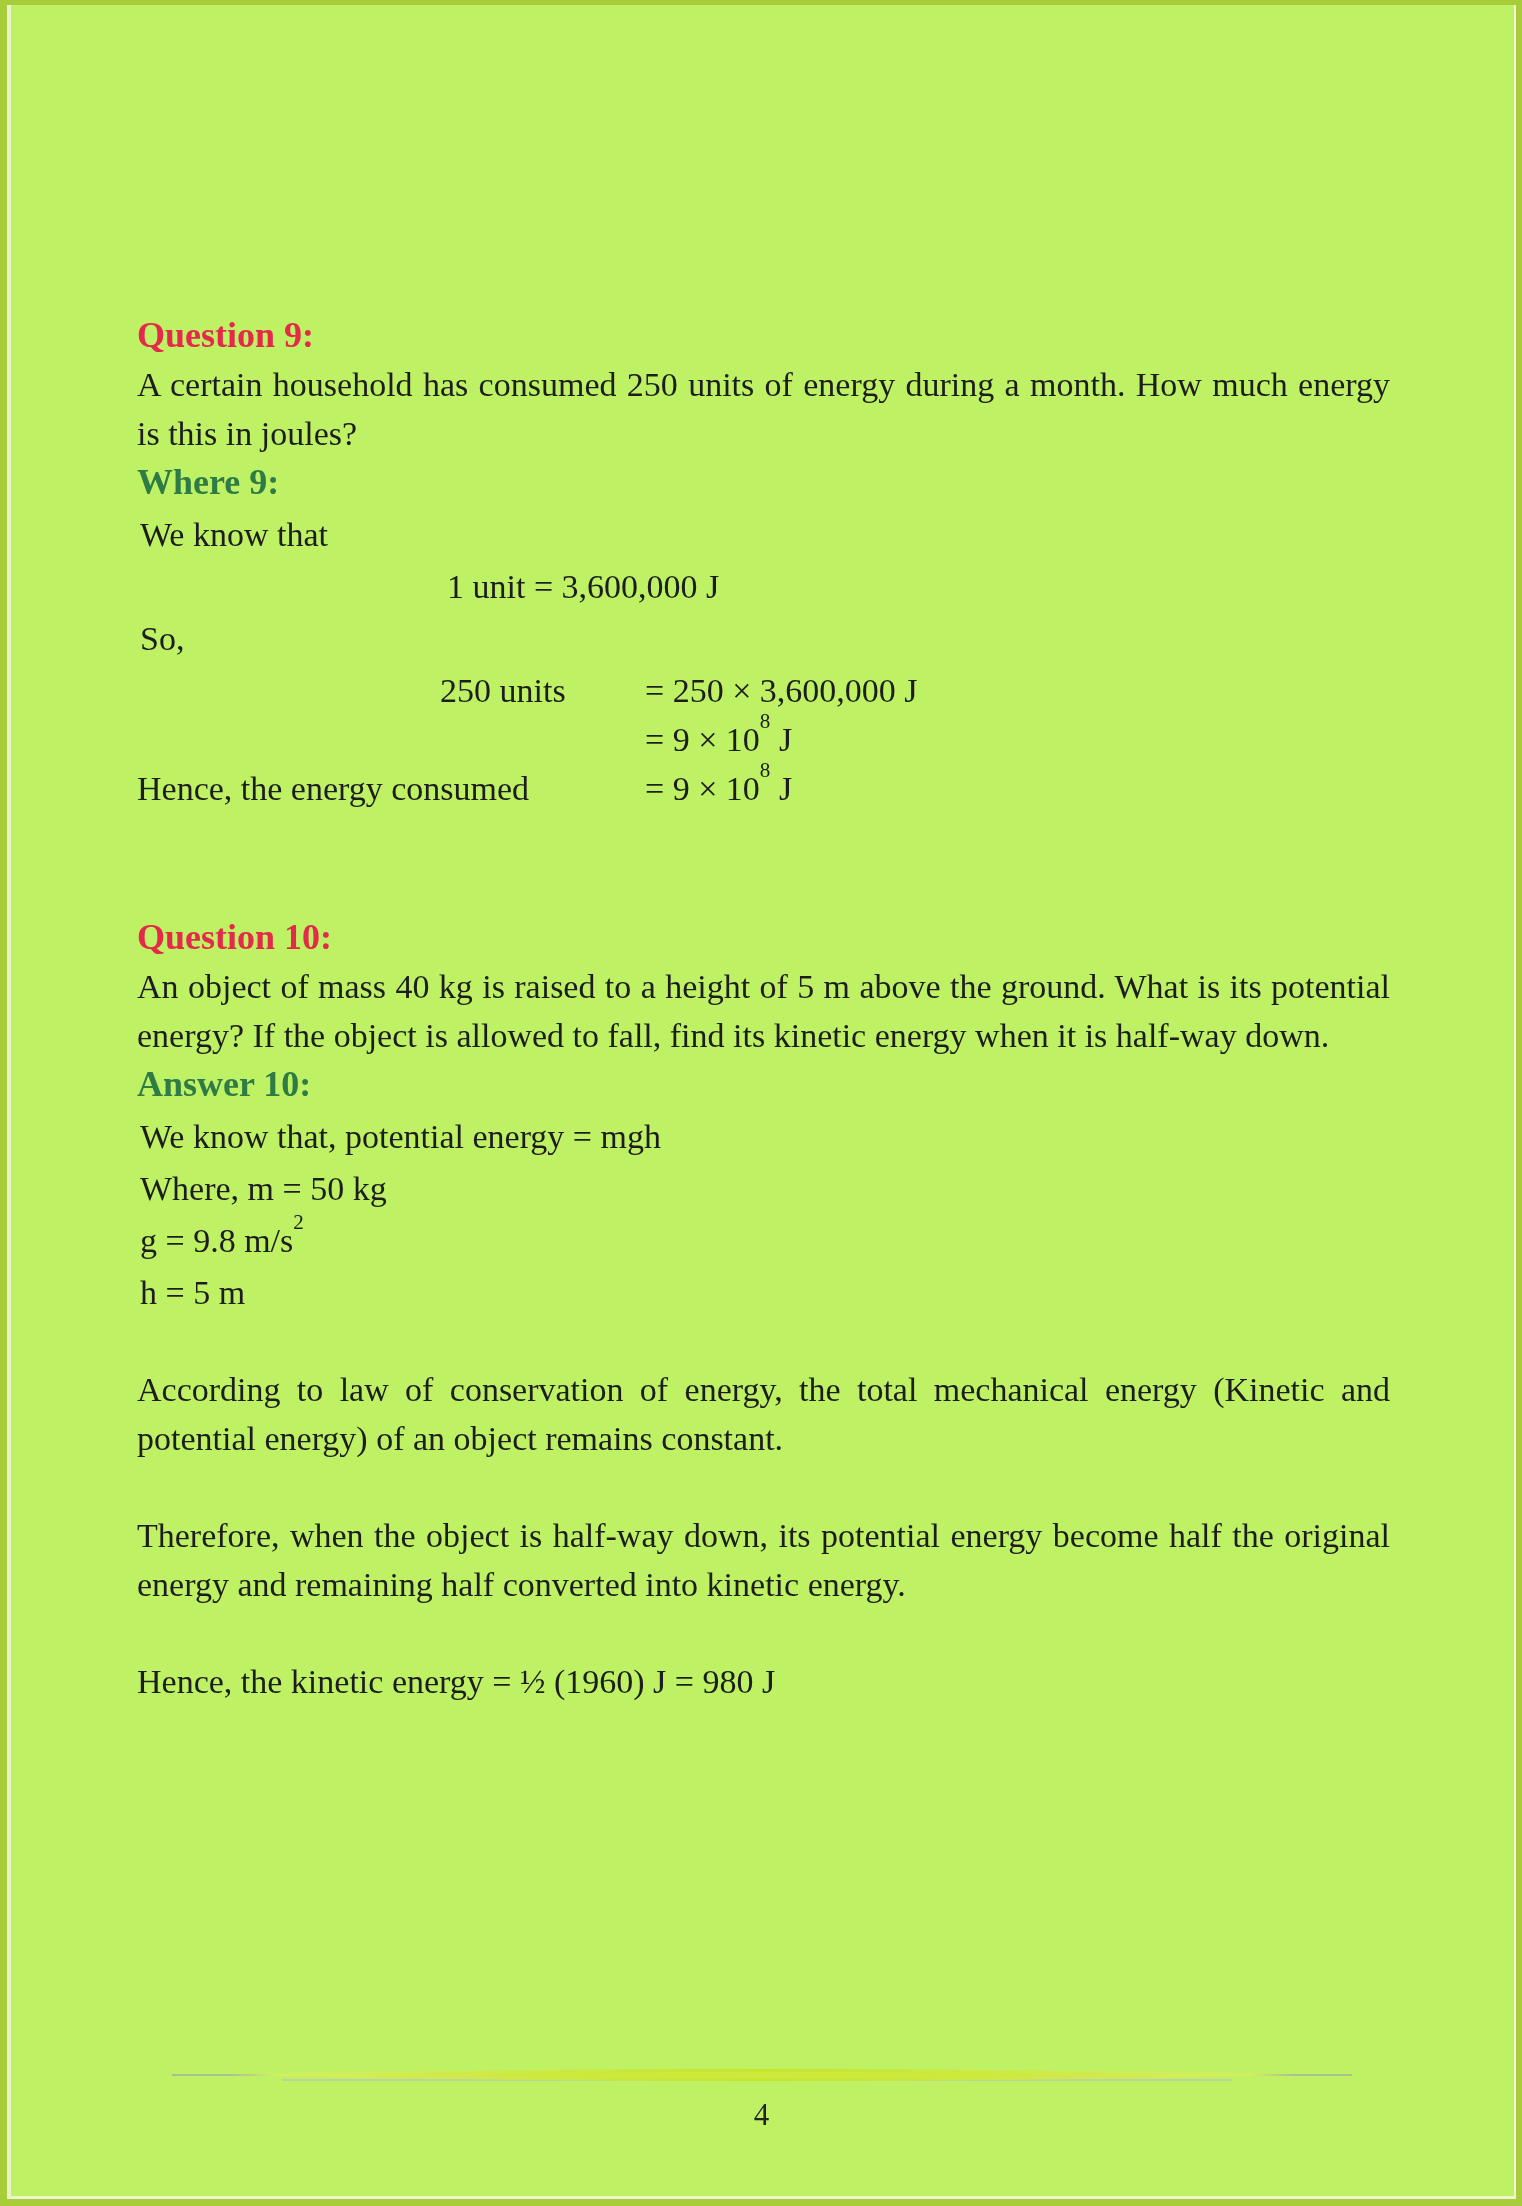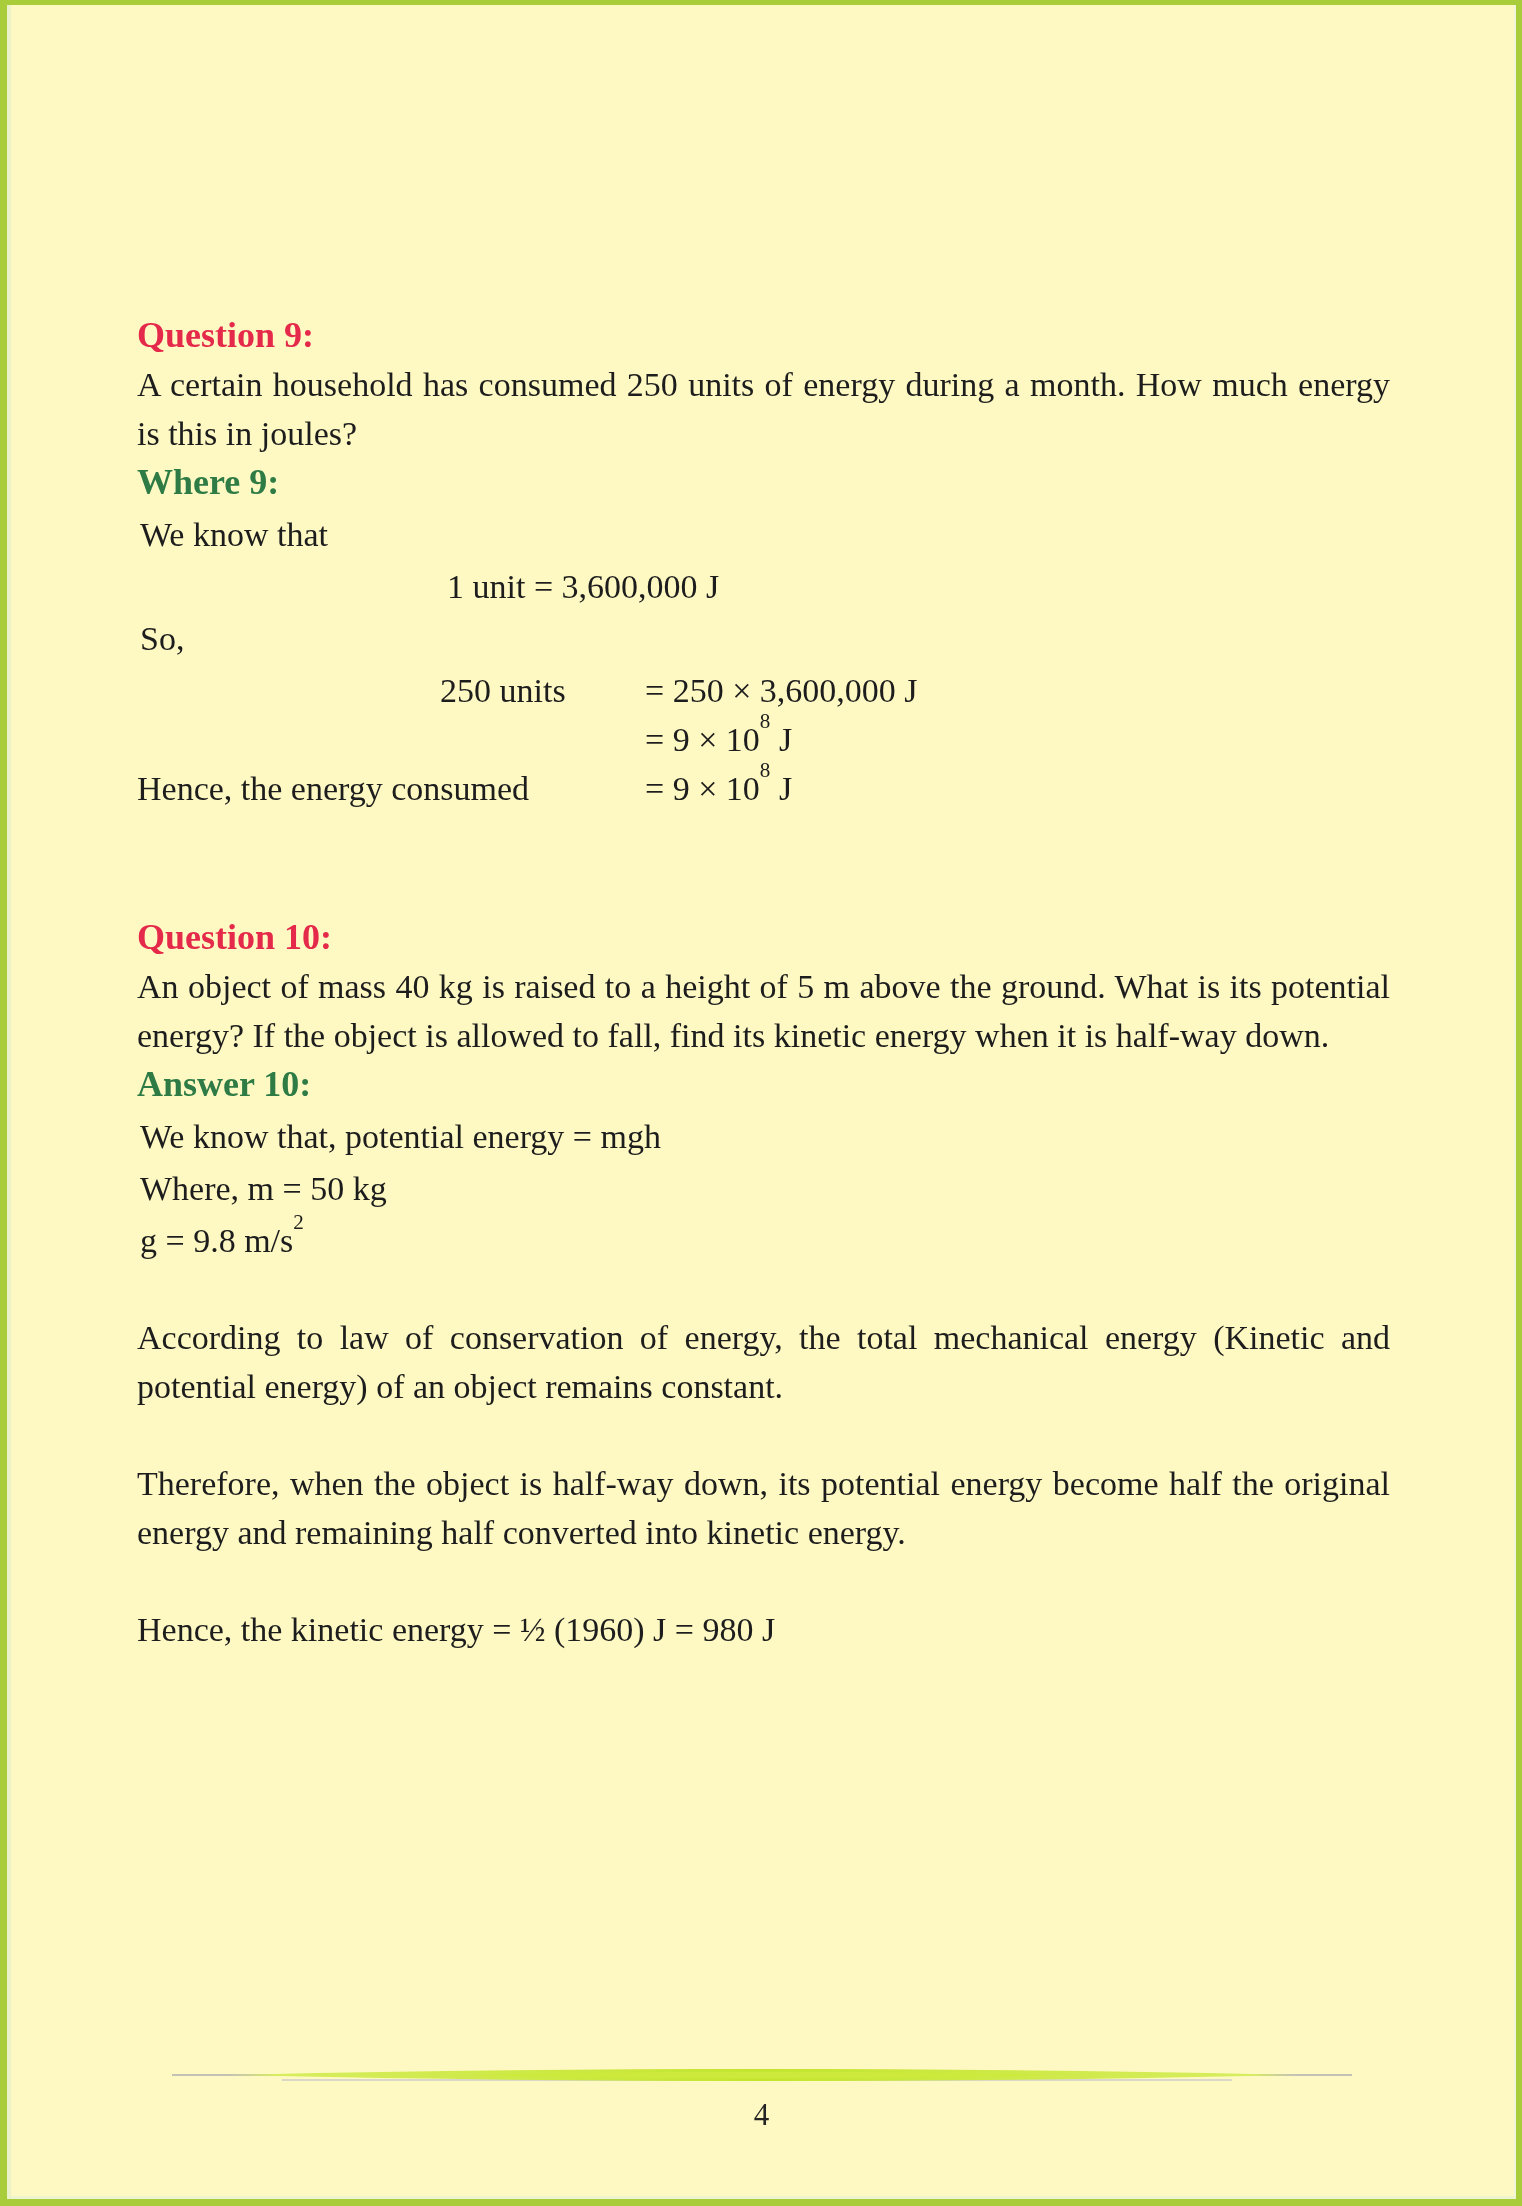--- a/index.html
+++ b/index.html
@@ -6,21 +6,21 @@
   body {
     width: 1522px; height: 2206px;
     position: relative;
     background: #a9cc3a; 
     font-family: "Liberation Serif", serif;
     overflow: hidden;
   }
   .page {
     position: absolute;
     top: 5px; left: 7px; right: 6px; bottom: 7px;
-    background: #fef9c3;
+    background: #bef264;
     box-shadow: inset 4px 0 0 #ebf2c8, inset 0 -3px 0 #eef4cf, inset -2px 0 0 #f2f6d8;
   }
   .content {
     position: absolute;
     left: 130px; top: 0;
     width: 1253px;
     padding-top: 306px;
     font-size: 34px;
     line-height: 49px;
     color: #1d1d1d;
@@ -80,20 +80,21 @@
       </div>
     </section>
 
     <section class="section-q10">
       <h2 class="q">Question 10:</h2>
       <p class="just">An object of mass 40 kg is raised to a height of 5 m above the ground. What is its potential energy? If the object is allowed to fall, find its kinetic energy when it is half-way down.</p>
       <h2 class="a">Answer 10:</h2>
       <div class="line">We know that, potential energy = mgh</div>
       <div class="line">Where, m = 50 kg</div>
       <div class="line"><span>g = 9.8 m/s</span><sup>2</sup></div>
+      <div class="line">h = 5 m</div>
       <p class="para just">According to law of conservation of energy, the total mechanical energy (Kinetic and potential energy) of an object remains constant.</p>
       <p class="para just">Therefore, when the object is half-way down, its potential energy become half the original energy and remaining half converted into kinetic energy.</p>
       <p class="para">Hence, the kinetic energy = ½ (1960) J = 980 J</p>
     </section>
 
   </div>
 
   <div class="footer">
     <svg class="divider-svg" width="1180" height="30" viewBox="0 0 1180 30">
       <defs>

